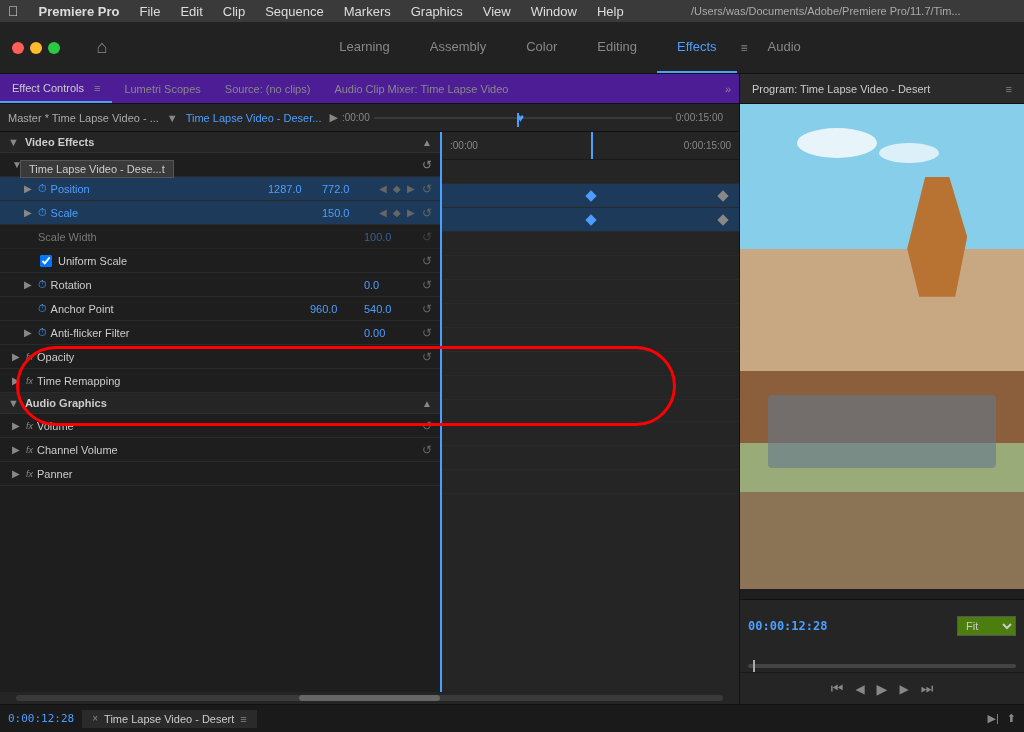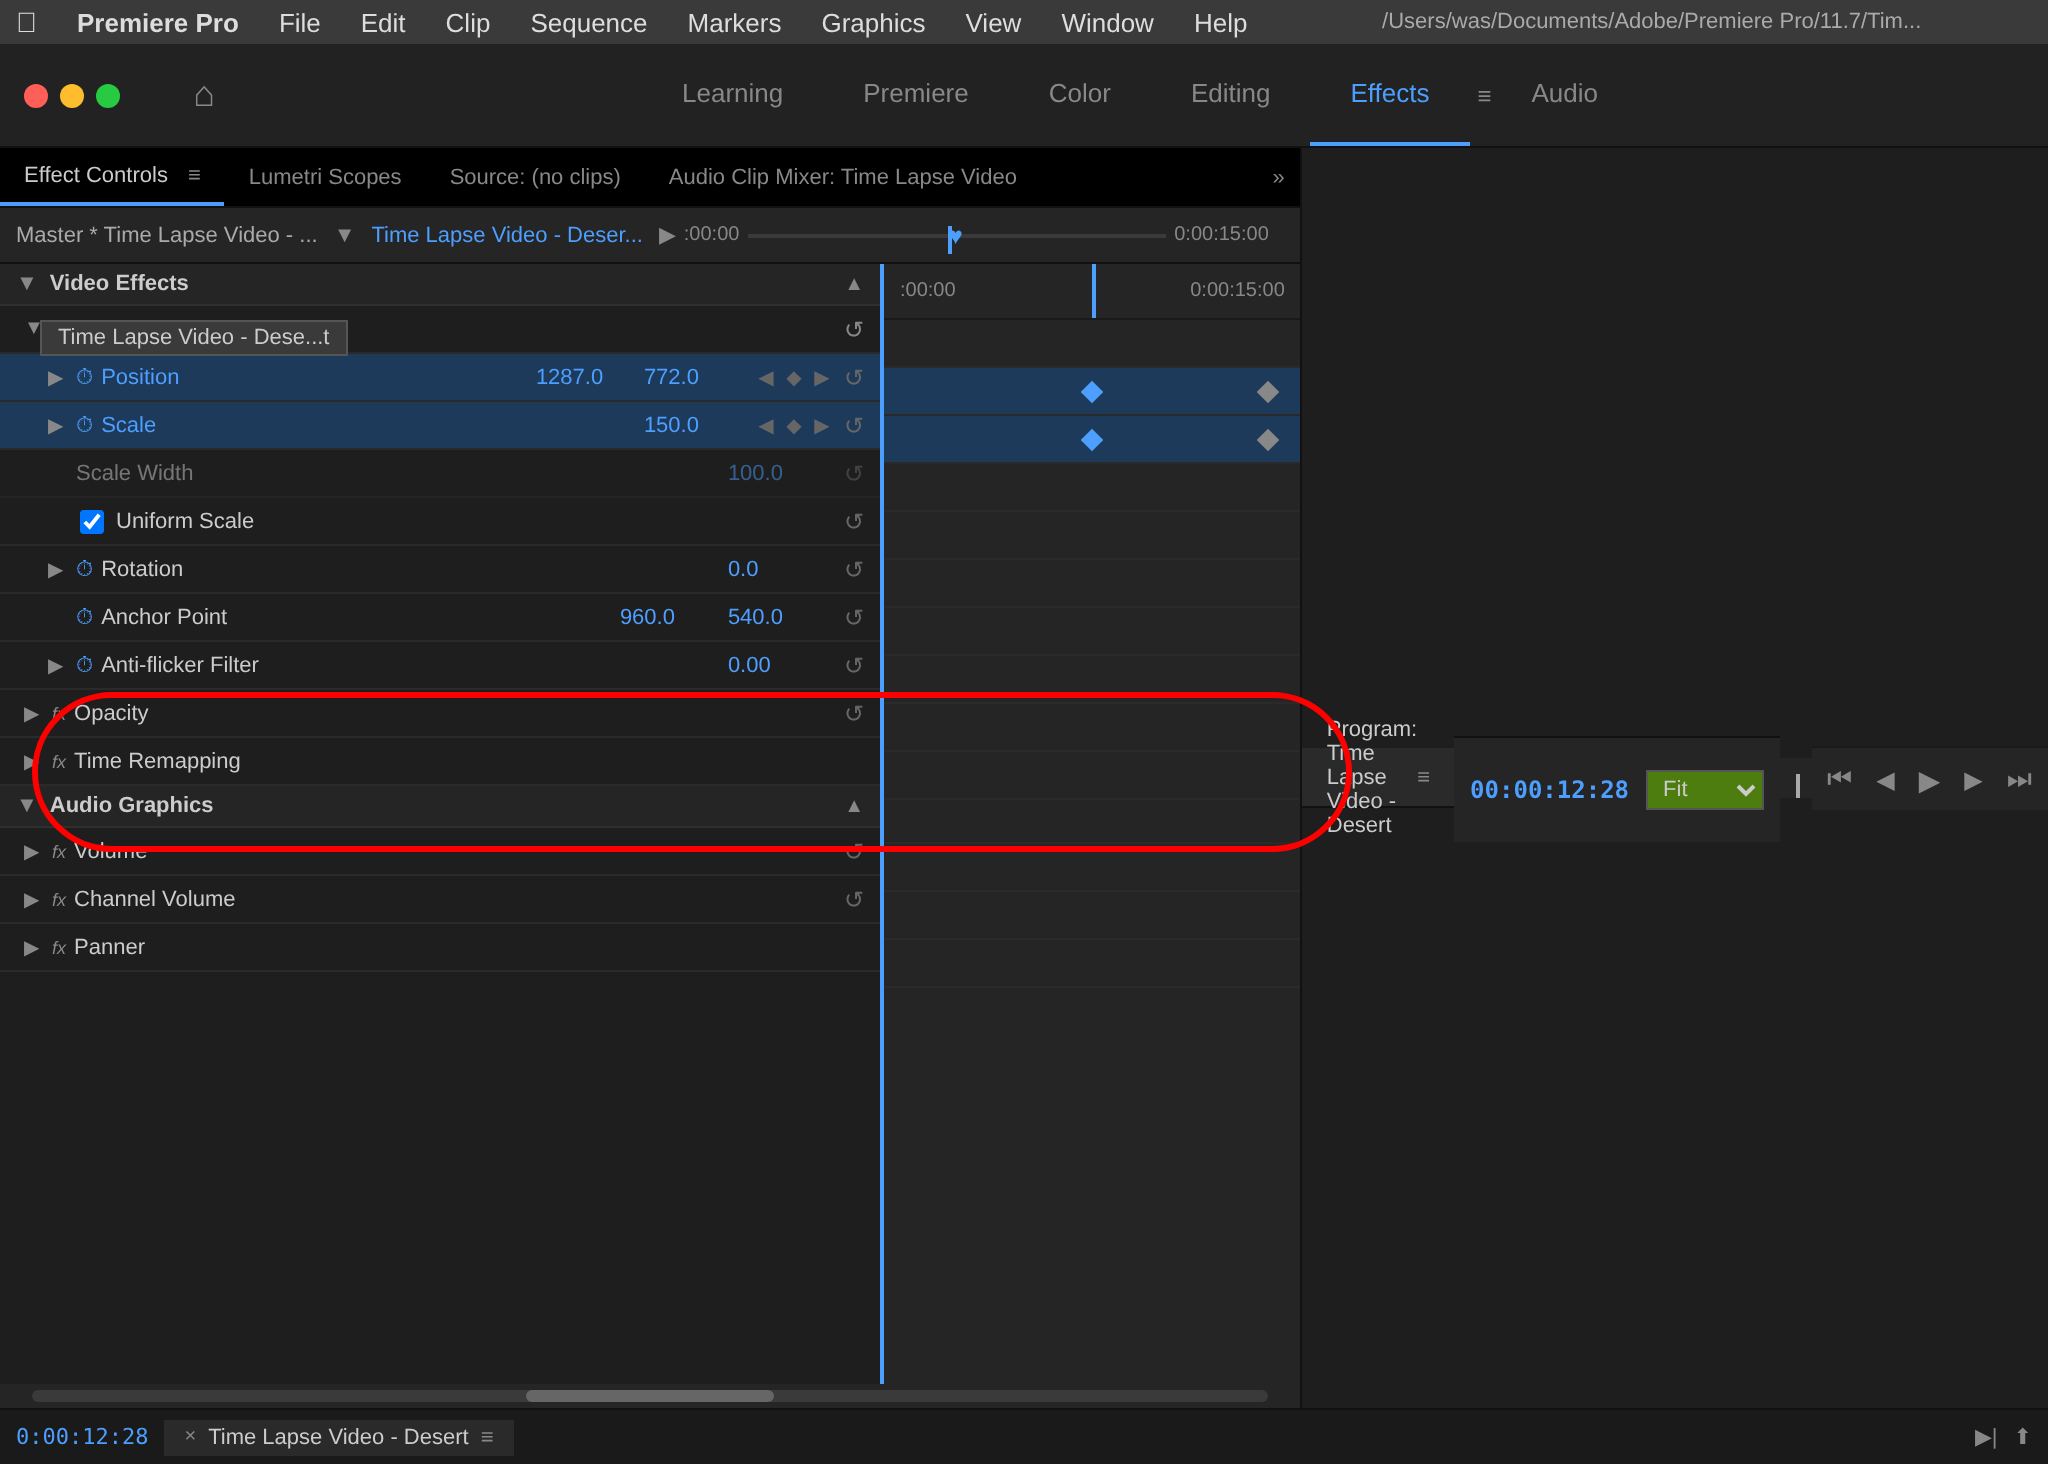--- a/index.html
+++ b/index.html
@@ -101,21 +101,21 @@
       width: 740px;
       display: flex;
       flex-direction: column;
       border-right: 1px solid #111;
       background: #1e1e1e;
     }
 
     
     .panel-header {
       height: 30px;
-      background: #000000;
+      background: #4c1d95;
       display: flex;
       align-items: center;
       border-bottom: 1px solid #111;
       font-size: 11px;
       justify-content: space-between;
     }
     .panel-tab {
       padding: 0 12px;
       height: 100%;
       display: flex;
@@ -271,23 +271,22 @@
       border: 3px solid red;
       border-radius: 40px;
       pointer-events: none;
       z-index: 100;
     }
 
     
     .program-monitor {
       flex: 1;
       display: flex;
-      flex-direction: row;
+      flex-direction: column;
       background: #1e1e1e;
-      align-items: center;
     }
     .monitor-header {
       height: 30px;
       background: #2a2a2a;
       display: flex;
       align-items: center;
       padding: 0 12px;
       font-size: 11px;
       color: #ccc;
       border-bottom: 1px solid #111;
@@ -490,21 +489,21 @@
     <div class="wc-btn wc-close"></div>
     <div class="wc-btn wc-min"></div>
     <div class="wc-btn wc-max"></div>
   </div>
   <span class="home-icon">⌂</span>
   <div class="workspace-tabs">
     <div class="ws-tab">
       <span>Learning</span>
     </div>
     <div class="ws-tab">
-      <span>Premiere</span>
+      <span>Assembly</span>
     </div>
     <div class="ws-tab">
       <span>Color</span>
     </div>
     <div class="ws-tab">
       <span>Editing</span>
     </div>
     <div class="ws-tab active">
       <span>Effects</span>
     </div>

